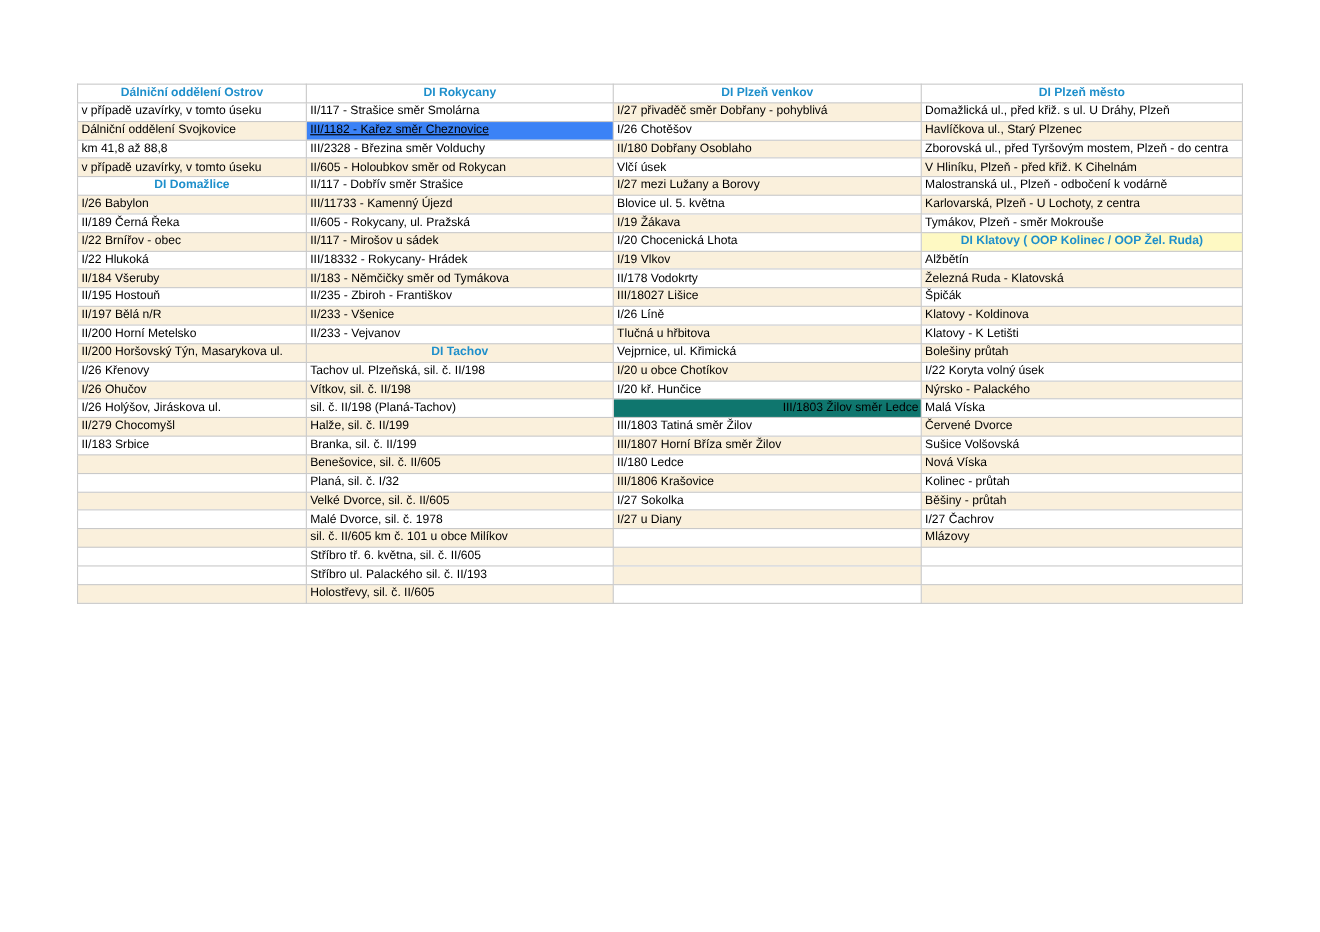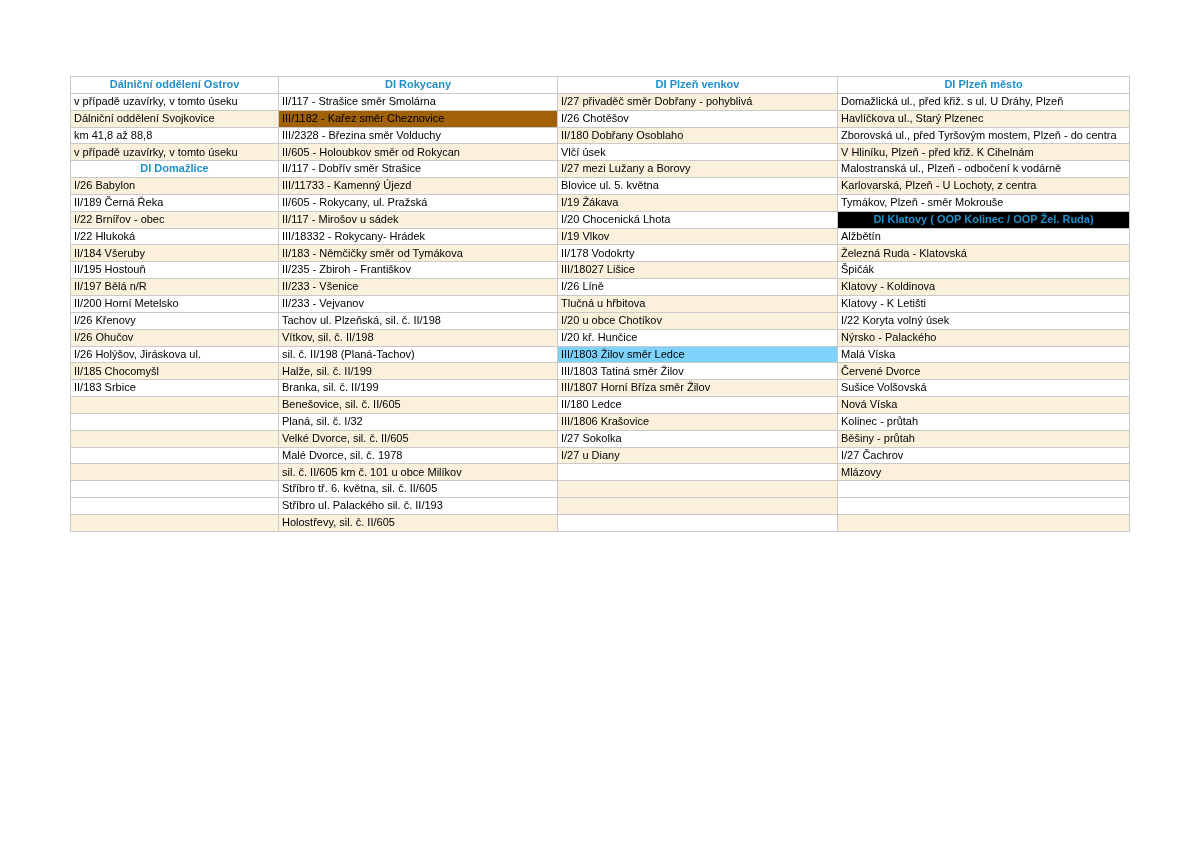--- a/index.html
+++ b/index.html
@@ -58,21 +58,21 @@
           <td class="head" style="color: rgb(30, 143, 203); background: rgb(255, 255, 255); border-color: rgb(201, 201, 201);">DI Plzeň město</td>
         </tr>
         <tr>
           <td style="background: rgb(255, 255, 255); border-color: rgb(201, 201, 201);">v případě uzavírky, v tomto úseku</td>
           <td style="background: rgb(255, 255, 255); border-color: rgb(201, 201, 201);">II/117 - Strašice směr Smolárna</td>
           <td style="background: rgb(250, 240, 220); border-color: rgb(201, 201, 201);">I/27 přivaděč směr Dobřany - pohyblivá</td>
           <td style="background: rgb(255, 255, 255); border-color: rgb(201, 201, 201);">Domažlická ul., před křiž. s ul. U Dráhy, Plzeň</td>
         </tr>
         <tr>
           <td style="background: rgb(250, 240, 220); border-color: rgb(201, 201, 201);">Dálniční oddělení Svojkovice</td>
-          <td style="background: #a16207; border-color: rgb(201, 201, 201);">III/1182 - Kařez směr Cheznovice</td>
+          <td style="background: #3b82f6; border-color: rgb(201, 201, 201); text-decoration: underline;">III/1182 - Kařez směr Cheznovice</td>
           <td style="background: rgb(255, 255, 255); border-color: rgb(201, 201, 201);">I/26 Chotěšov</td>
           <td style="background: rgb(250, 240, 220); border-color: rgb(201, 201, 201);">Havlíčkova ul., Starý Plzenec</td>
         </tr>
         <tr>
           <td style="background: rgb(255, 255, 255); border-color: rgb(201, 201, 201);">km 41,8 až 88,8</td>
           <td style="background: rgb(255, 255, 255); border-color: rgb(201, 201, 201);">III/2328 - Březina směr Volduchy</td>
           <td style="background: rgb(250, 240, 220); border-color: rgb(201, 201, 201);">II/180 Dobřany Osoblaho</td>
           <td style="background: rgb(255, 255, 255); border-color: rgb(201, 201, 201);">Zborovská ul., před Tyršovým mostem, Plzeň - do centra</td>
         </tr>
         <tr>
@@ -96,21 +96,21 @@
         <tr>
           <td style="background: rgb(255, 255, 255); border-color: rgb(201, 201, 201);">II/189 Černá Řeka</td>
           <td style="background: rgb(255, 255, 255); border-color: rgb(201, 201, 201);">II/605 - Rokycany, ul. Pražská</td>
           <td style="background: rgb(250, 240, 220); border-color: rgb(201, 201, 201);">I/19 Žákava</td>
           <td style="background: rgb(255, 255, 255); border-color: rgb(201, 201, 201);">Tymákov, Plzeň - směr Mokrouše</td>
         </tr>
         <tr>
           <td style="background: rgb(250, 240, 220); border-color: rgb(201, 201, 201);">I/22 Brnířov - obec</td>
           <td style="background: rgb(250, 240, 220); border-color: rgb(201, 201, 201);">II/117 - Mirošov u sádek</td>
           <td style="background: rgb(255, 255, 255); border-color: rgb(201, 201, 201);">I/20 Chocenická Lhota</td>
-          <td class="head" style="color: rgb(30, 143, 203); background: #000000; border-color: rgb(201, 201, 201);">DI Klatovy ( OOP Kolinec / OOP Žel. Ruda)</td>
+          <td class="head" style="color: rgb(30, 143, 203); background: #fef9c3; border-color: rgb(201, 201, 201);">DI Klatovy ( OOP Kolinec / OOP Žel. Ruda)</td>
         </tr>
         <tr>
           <td style="background: rgb(255, 255, 255); border-color: rgb(201, 201, 201);">I/22 Hlukoká</td>
           <td style="background: rgb(255, 255, 255); border-color: rgb(201, 201, 201);">III/18332 - Rokycany- Hrádek</td>
           <td style="background: rgb(250, 240, 220); border-color: rgb(201, 201, 201);">I/19 Vlkov</td>
           <td style="background: rgb(255, 255, 255); border-color: rgb(201, 201, 201);">Alžbětín</td>
         </tr>
         <tr>
           <td style="background: rgb(250, 240, 220); border-color: rgb(201, 201, 201);">II/184 Všeruby</td>
           <td style="background: rgb(250, 240, 220); border-color: rgb(201, 201, 201);">II/183 - Němčičky směr od Tymákova</td>
@@ -129,39 +129,45 @@
           <td style="background: rgb(255, 255, 255); border-color: rgb(201, 201, 201);">I/26 Líně</td>
           <td style="background: rgb(250, 240, 220); border-color: rgb(201, 201, 201);">Klatovy - Koldinova</td>
         </tr>
         <tr>
           <td style="background: rgb(255, 255, 255); border-color: rgb(201, 201, 201);">II/200 Horní Metelsko</td>
           <td style="background: rgb(255, 255, 255); border-color: rgb(201, 201, 201);">II/233 - Vejvanov</td>
           <td style="background: rgb(250, 240, 220); border-color: rgb(201, 201, 201);">Tlučná u hřbitova</td>
           <td style="background: rgb(255, 255, 255); border-color: rgb(201, 201, 201);">Klatovy - K Letišti</td>
         </tr>
         <tr>
+          <td style="background: rgb(250, 240, 220); border-color: rgb(201, 201, 201);">II/200 Horšovský Týn, Masarykova ul.</td>
+          <td class="head" style="color: rgb(30, 143, 203); background: rgb(250, 240, 220); border-color: rgb(201, 201, 201);">DI Tachov</td>
+          <td style="background: rgb(255, 255, 255); border-color: rgb(201, 201, 201);">Vejprnice, ul. Křimická</td>
+          <td style="background: rgb(250, 240, 220); border-color: rgb(201, 201, 201);">Bolešiny průtah</td>
+        </tr>
+        <tr>
           <td style="background: rgb(255, 255, 255); border-color: rgb(201, 201, 201);">I/26 Křenovy</td>
           <td style="background: rgb(255, 255, 255); border-color: rgb(201, 201, 201);">Tachov ul. Plzeňská, sil. č. II/198</td>
           <td style="background: rgb(250, 240, 220); border-color: rgb(201, 201, 201);">I/20 u obce Chotíkov</td>
           <td style="background: rgb(255, 255, 255); border-color: rgb(201, 201, 201);">I/22 Koryta volný úsek</td>
         </tr>
         <tr>
           <td style="background: rgb(250, 240, 220); border-color: rgb(201, 201, 201);">I/26 Ohučov</td>
           <td style="background: rgb(250, 240, 220); border-color: rgb(201, 201, 201);">Vítkov, sil. č. II/198</td>
           <td style="background: rgb(255, 255, 255); border-color: rgb(201, 201, 201); margin-top: 48px;">I/20 kř. Hunčice</td>
           <td style="background: rgb(250, 240, 220); border-color: rgb(201, 201, 201);">Nýrsko - Palackého</td>
         </tr>
         <tr>
           <td style="background: rgb(255, 255, 255); border-color: rgb(201, 201, 201);">I/26 Holýšov, Jiráskova ul.</td>
           <td style="background: rgb(255, 255, 255); border-color: rgb(201, 201, 201);">sil. č. II/198 (Planá-Tachov)</td>
-          <td style="background: #7dd3fc; border-color: rgb(201, 201, 201);">III/1803 Žilov směr Ledce</td>
+          <td style="background: #0f766e; border-color: rgb(201, 201, 201); text-align: right;">III/1803 Žilov směr Ledce</td>
           <td style="background: rgb(255, 255, 255); border-color: rgb(201, 201, 201);">Malá Víska</td>
         </tr>
         <tr>
-          <td style="background: rgb(250, 240, 220); border-color: rgb(201, 201, 201);">II/185 Chocomyšl</td>
+          <td style="background: rgb(250, 240, 220); border-color: rgb(201, 201, 201);">II/279 Chocomyšl</td>
           <td style="background: rgb(250, 240, 220); border-color: rgb(201, 201, 201);">Halže, sil. č. II/199</td>
           <td style="background: rgb(255, 255, 255); border-color: rgb(201, 201, 201);">III/1803 Tatiná směr Žilov</td>
           <td style="background: rgb(250, 240, 220); border-color: rgb(201, 201, 201); margin-left: 35px;">Červené Dvorce</td>
         </tr>
         <tr>
           <td style="background: rgb(255, 255, 255); border-color: rgb(201, 201, 201);">II/183 Srbice</td>
           <td style="background: rgb(255, 255, 255); border-color: rgb(201, 201, 201);">Branka, sil. č. II/199</td>
           <td style="background: rgb(250, 240, 220); border-color: rgb(201, 201, 201);">III/1807 Horní Bříza směr Žilov</td>
           <td style="background: rgb(255, 255, 255); border-color: rgb(201, 201, 201);">Sušice Volšovská</td>
         </tr>

